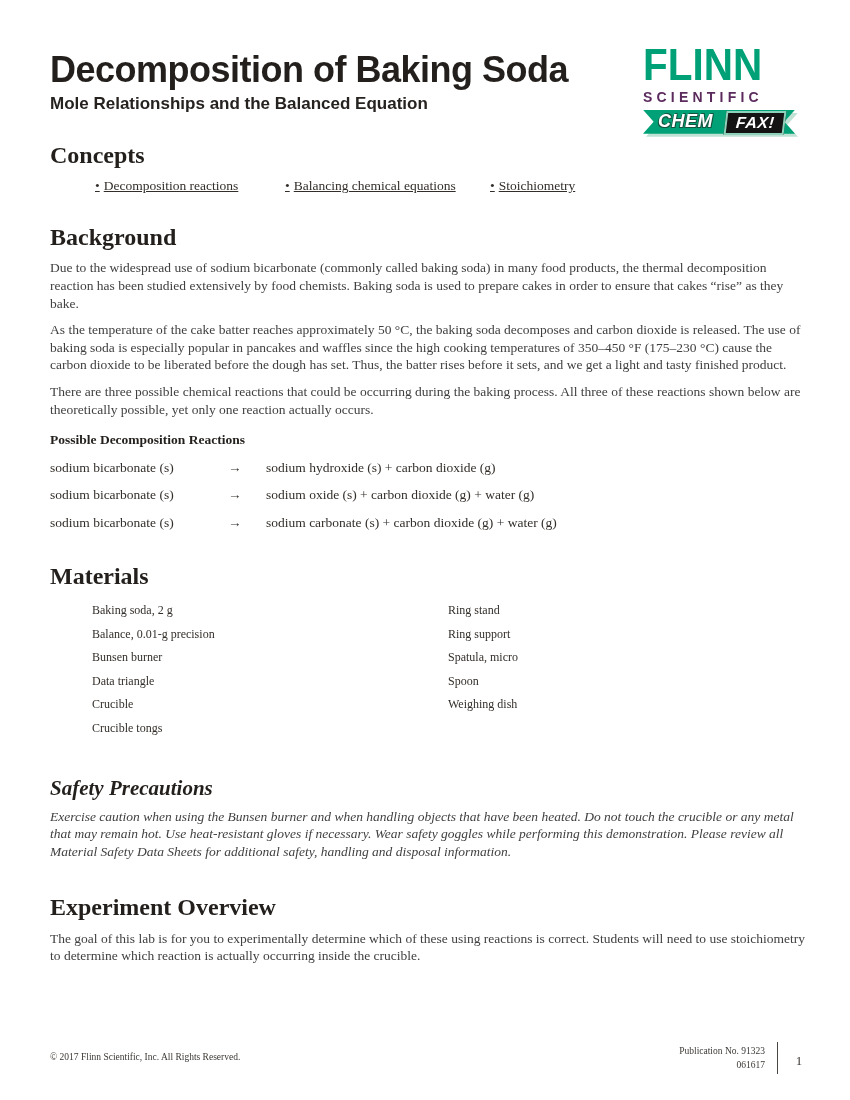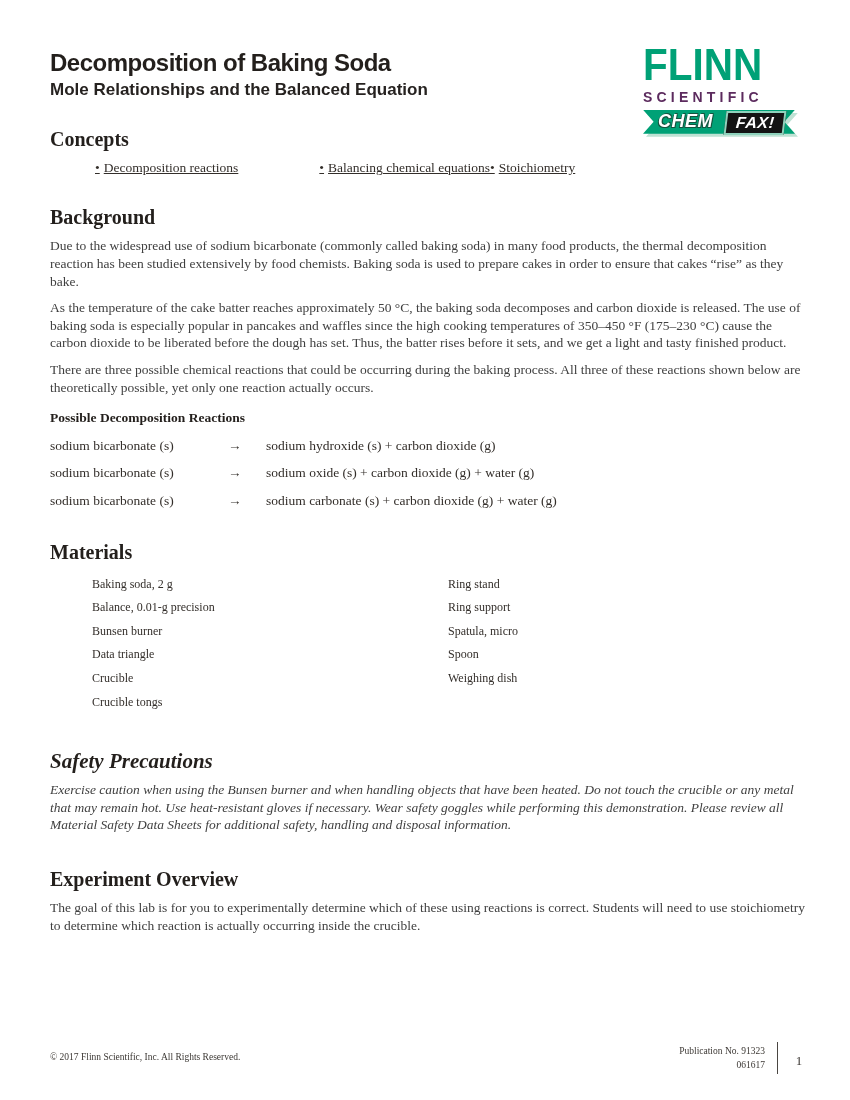--- a/index.html
+++ b/index.html
@@ -9,21 +9,21 @@
     background:#ffffff;
     font-family:"Liberation Serif", serif;
     color:#332e2a;
     overflow:hidden;
     box-sizing:border-box;
     padding:50px 48px 0 50px;
   }
   
   .doc-title{
     font-family:"Liberation Sans", sans-serif;
-    font-size:24px;font-weight:700;letter-spacing:-0.5px;
+    font-size:36px;font-weight:700;letter-spacing:-0.5px;
     color:#231f1c;margin:0;line-height:1.1;
   }
   .doc-subtitle{
     font-family:"Liberation Sans", sans-serif;
     font-size:17px;font-weight:700;color:#262220;
     margin:4px 0 0 0;
   }
   
   .logo{position:absolute;left:643px;top:44px;width:162px;}
   .logo-brand{
@@ -62,29 +62,29 @@
     display:flex;align-items:center;justify-content:center;
     box-sizing:border-box;
   }
   .ribbon-fax span{
     font-family:"Liberation Sans", sans-serif;
     font-style:italic;font-weight:900;font-size:16px;color:#ffffff;
     letter-spacing:0.5px;transform:skewX(2deg);
   }
   
   .h-serif{
-    font-size:20px;font-weight:700;color:#231f1c;margin:0;line-height:1.1;
+    font-size:24px;font-weight:700;color:#231f1c;margin:0;line-height:1.1;
   }
   .h-italic{font-style:italic;font-size:21px;}
   .section-concepts{margin-top:28px;}
   .concept-row{display:flex;margin:10px 0 0 45px;font-size:13.5px;color:#332e2a;text-decoration:underline;}
   .concept-item{white-space:nowrap;}
   .concept-item .blt{margin-right:4px;}
   .ci-1{width:190px;}
-  .ci-2{width:205px;text-align:right;}
+  .ci-2{width:205px;}
   .section-background{margin-top:30px;}
   .body-p{
     font-size:13.5px;line-height:17.6px;margin:9px 0 0 0;
     color:#404040;width:762px;
   }
   .reactions-heading{
     font-size:13.5px;font-weight:700;color:#231f1c;margin:14px 0 0 0;
   }
   .reaction-row{
     display:grid;grid-template-columns:170px 46px auto;

